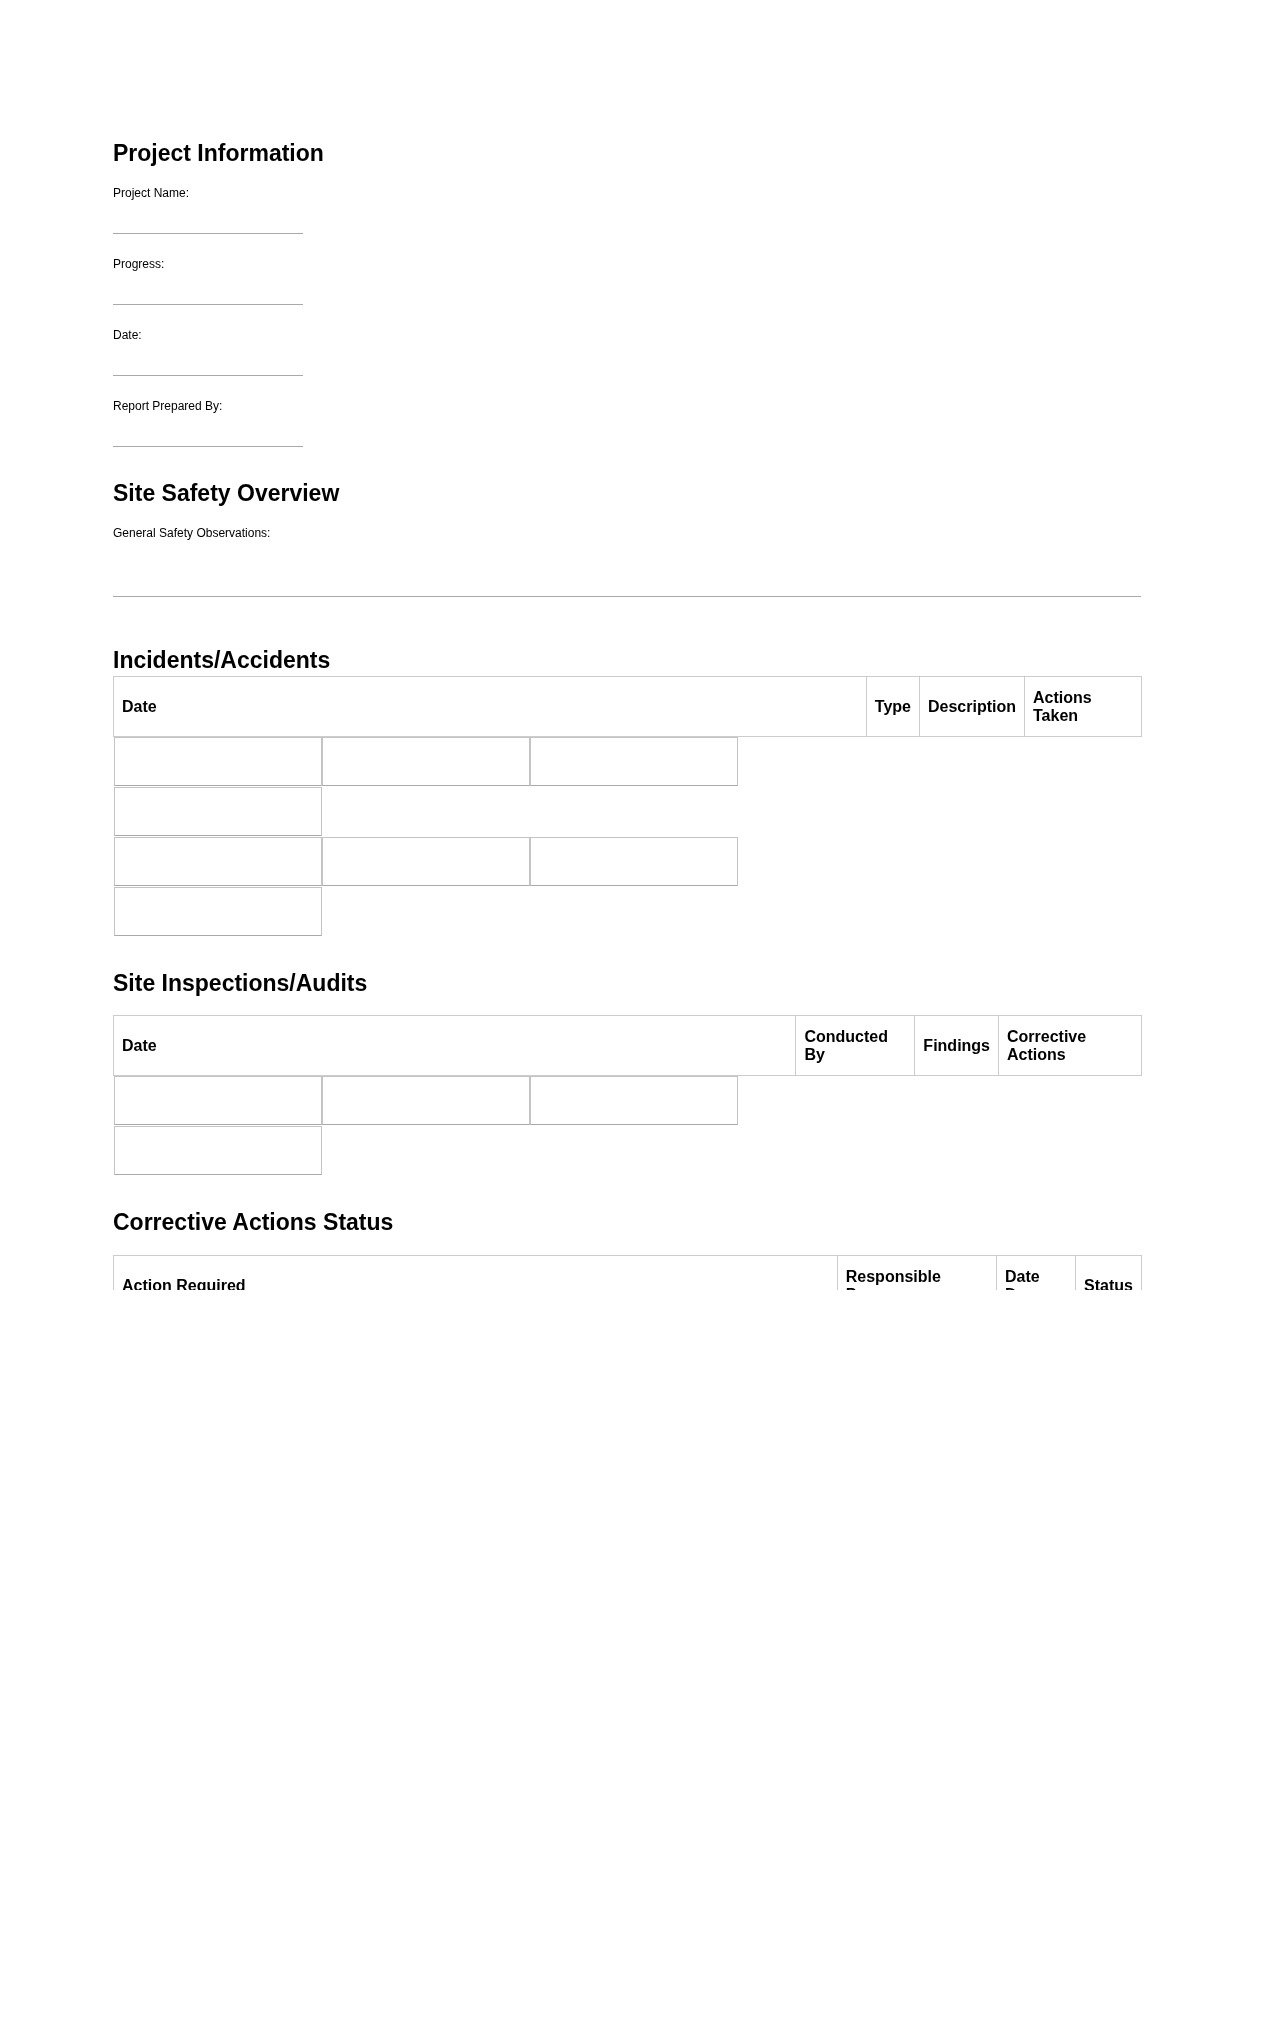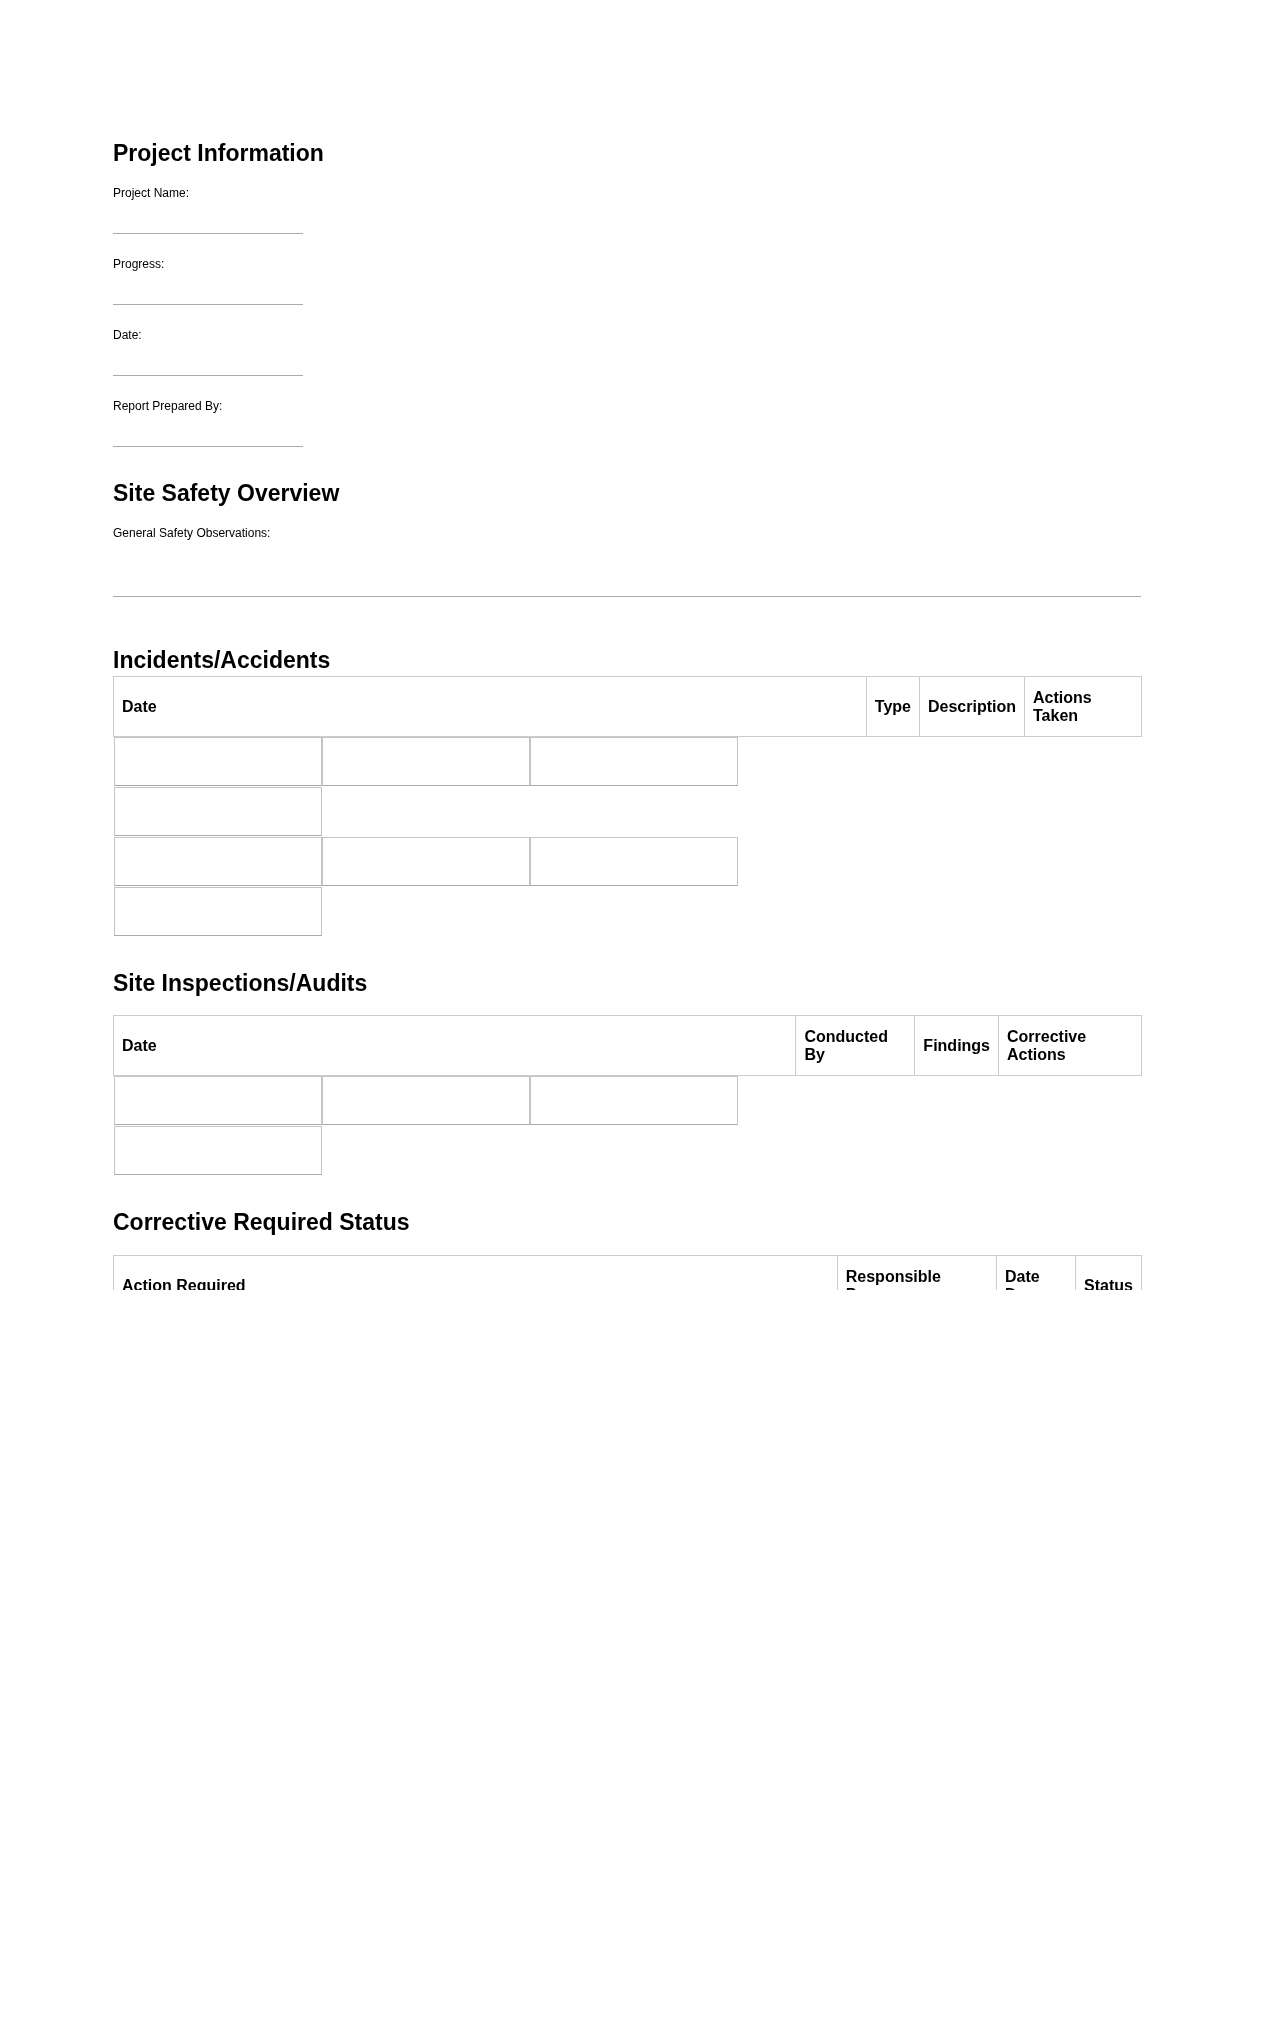--- a/index.html
+++ b/index.html
@@ -67,21 +67,21 @@
       <th style="width:66px;">Findings</th>
       <th style="width:126px;">Corrective Actions</th>
     </tr>
   </tbody>
     </table>
   <div class="cell" style="left:1px; top:1076px;"></div>
   <div class="cell" style="left:209px; top:1076px;"></div>
   <div class="cell" style="left:417px; top:1076px;"></div>
   <div class="cell" style="left:1px; top:1126px;"></div>
 
-  <h2 style="top:1209px;">Corrective Required Status</h2>
+  <h2 style="top:1209px;">Corrective Actions Status</h2>
   <table class="hdr" style="top:1255px; height:61px;">
     <tbody>
         <tr>
       <th style="width:706px;">Action Required</th>
       <th style="width:142px;">Responsible Person</th>
       <th style="width:62px;">Date Due</th>
       <th style="width:48px;">Status</th>
     </tr>
   </tbody>
     </table>

